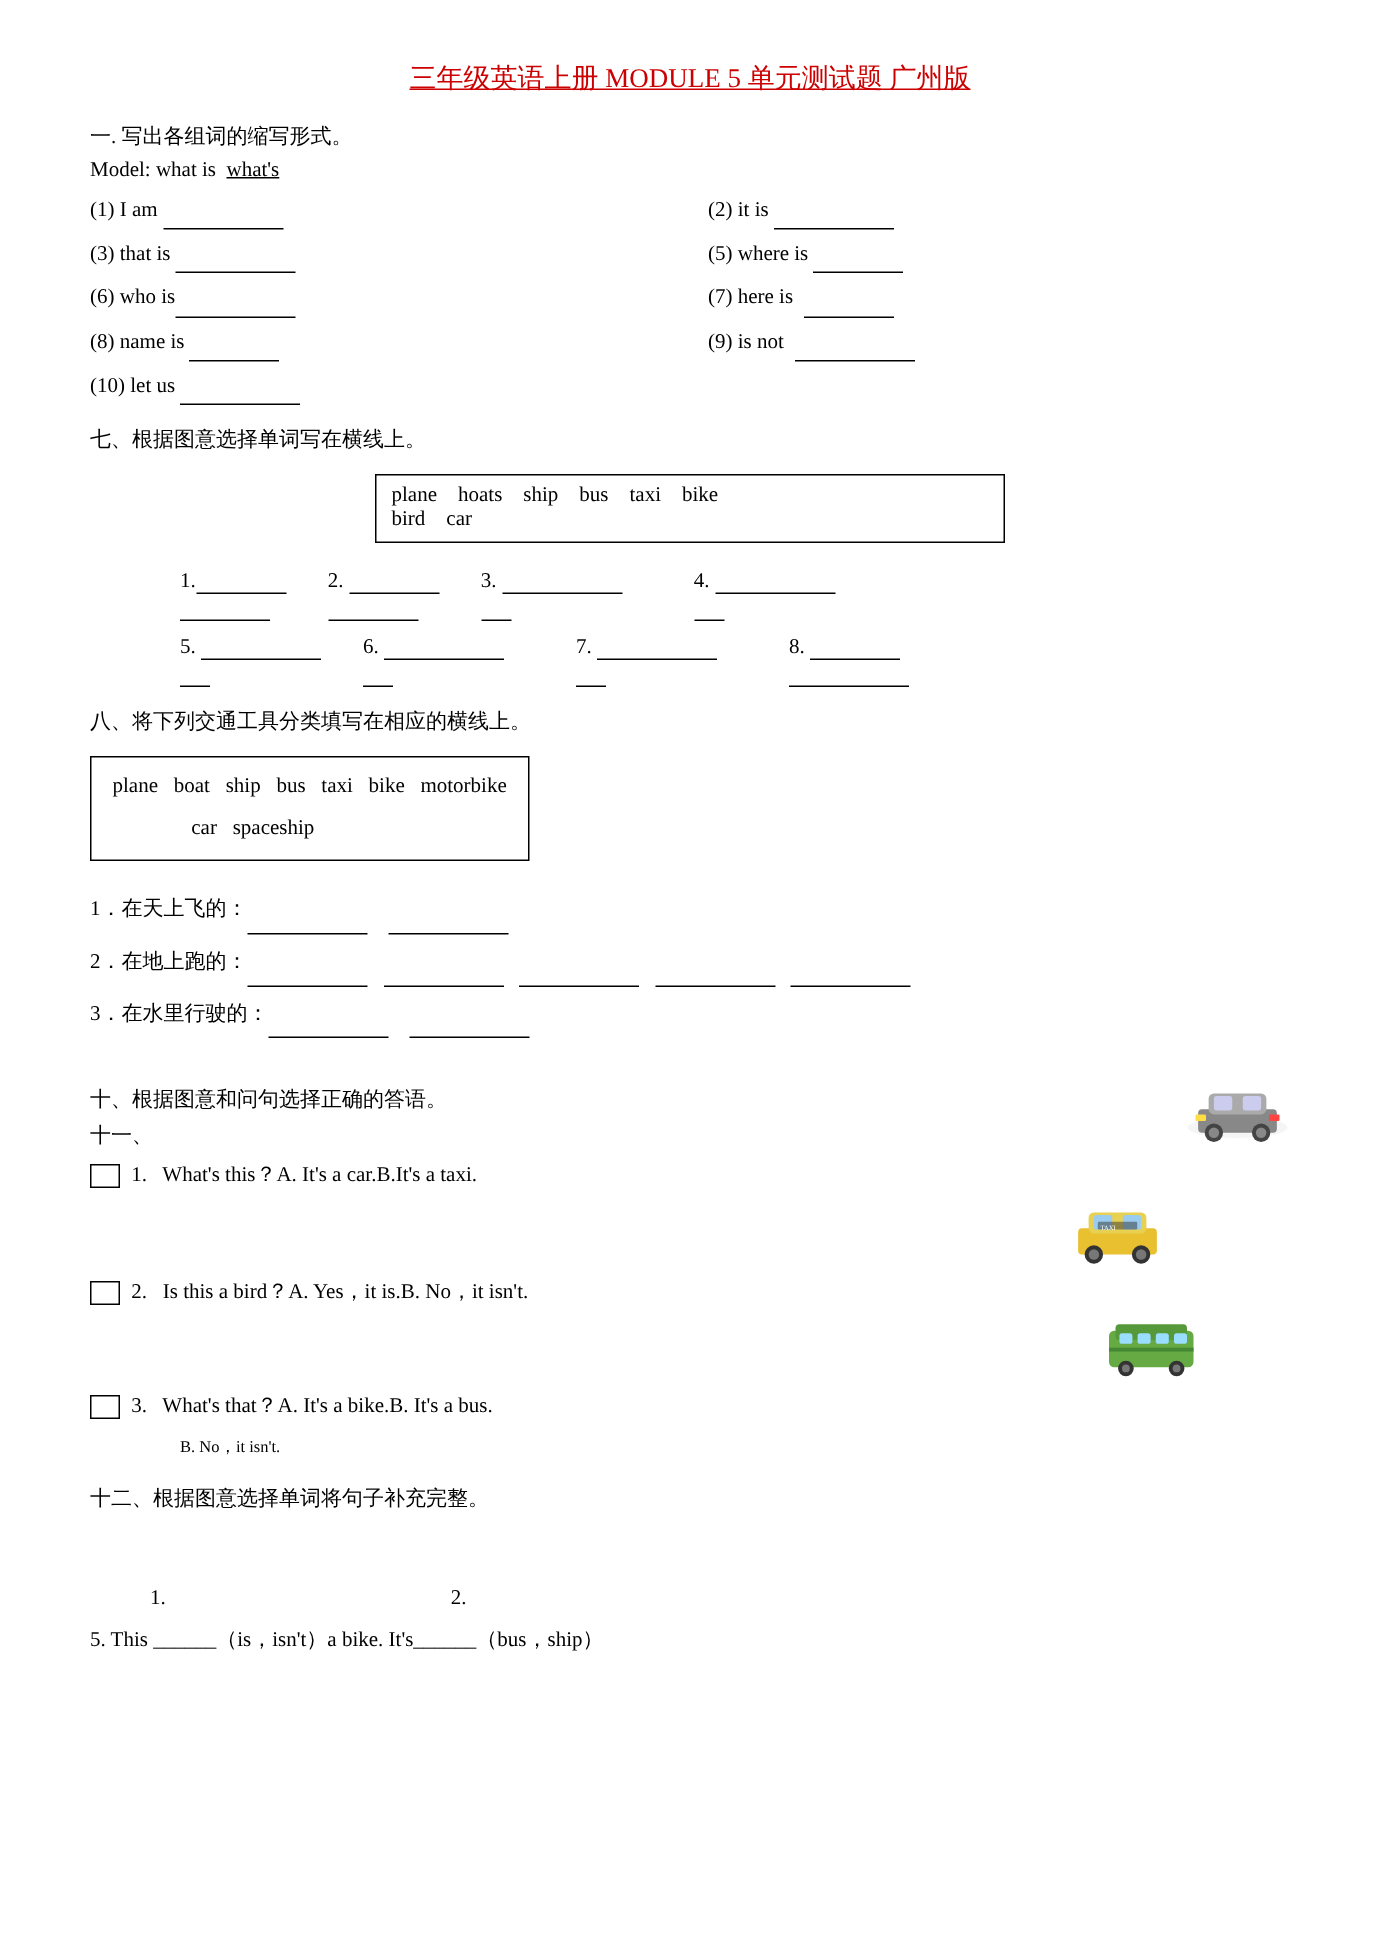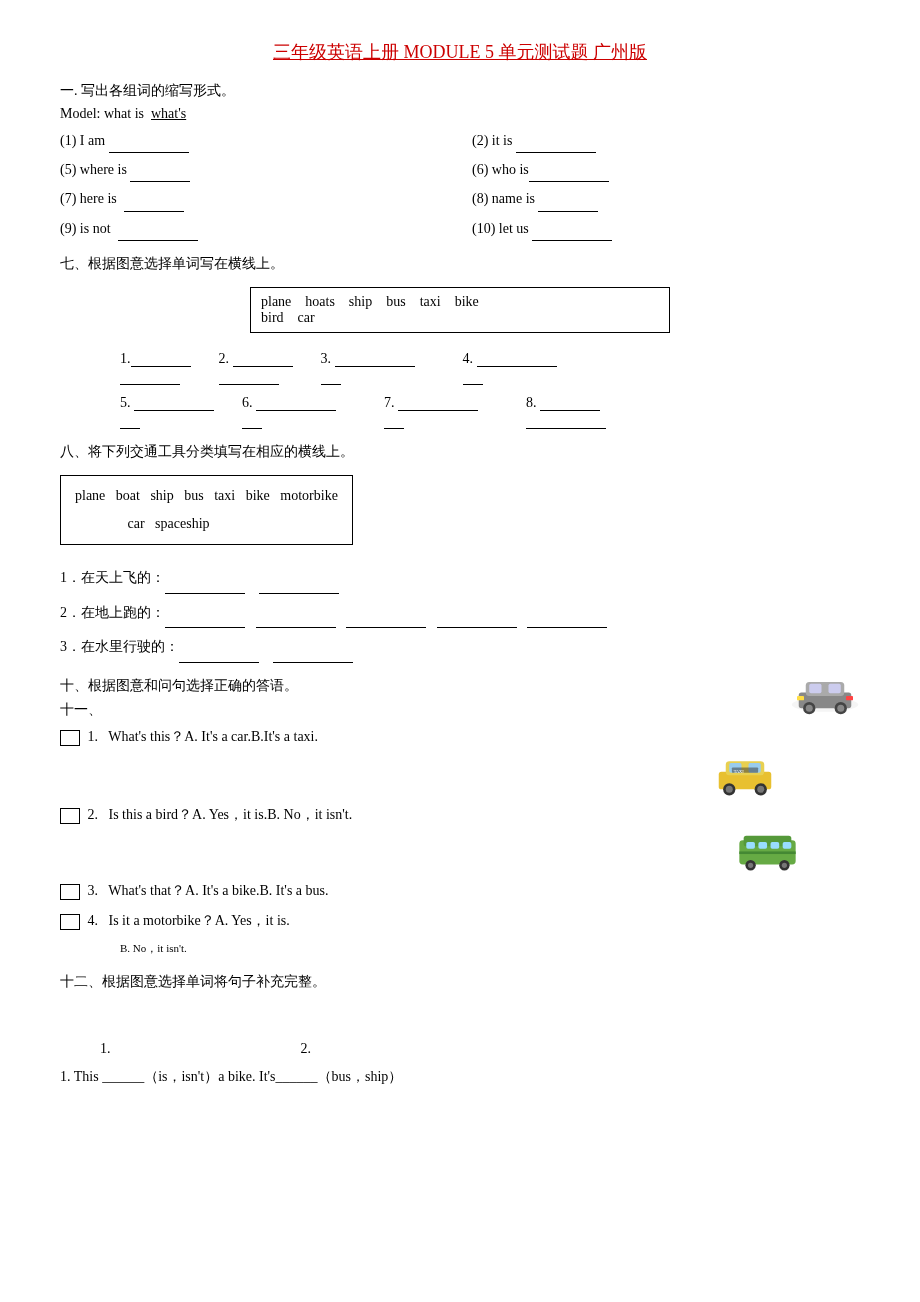--- a/index.html
+++ b/index.html
@@ -75,21 +75,21 @@
     }
     .fill-section {
       margin-top: 10px;
     }
     .fill-row {
       font-size: 14px;
       line-height: 2.2;
       margin-bottom: 4px;
     }
     .section-10 {
-      margin-top: 14px;
+      margin-top: 32px;
       font-family: Liberation Serif, serif;
     }
     .mc-row {
       font-size: 14px;
       line-height: 2;
       margin-bottom: 2px;
     }
     .bracket {
       display: inline-block;
       border: 1px solid #000;
@@ -113,20 +113,21 @@
 <div class="title">三年级英语上册 MODULE 5 单元测试题 广州版</div>
 
 <div>
   <div class="section-label">一. 写出各组词的缩写形式。</div>
   <div class="model-line">
     Model: what is &nbsp;<span class="underline-word">what's</span>
   </div>
   <div class="exercise-grid">
     <div class="exercise-row">(1) I am <span class="blank"></span></div>
     <div class="exercise-row">(2) it is <span class="blank"></span></div>
+    <div class="exercise-row">(3) that is <span class="blank"></span></div>
     <div class="exercise-row">(5) where is <span class="blank-sm"></span></div>
     <div class="exercise-row">(6) who is<span class="blank"></span></div>
     <div class="exercise-row">(7) here is &nbsp;<span class="blank-sm"></span></div>
     <div class="exercise-row">(8) name is <span class="blank-sm"></span></div>
     <div class="exercise-row">(9) is not &nbsp;<span class="blank"></span></div>
     <div class="exercise-row">(10) let us <span class="blank"></span></div>
   </div>
 </div>
 
 <div style="margin-top:14px;">
@@ -259,36 +260,33 @@
       <circle cx="57" cy="44" r="6" fill="#333"></circle>
       <circle cx="57" cy="44" r="3" fill="#777"></circle>
       <rect x="5" y="28" width="65" height="3" fill="#448833"></rect>
     </svg>
   </div>
 
   <div class="mc-row">
     <span class="bracket">&nbsp;</span> 3. &nbsp; What's that？A. It's a bike.B. It's a bus.
   </div>
 
-  <div class="mc-row">
-    <span class="bracket">&nbsp;</span> 4. &nbsp; Is it a motorbike？A. Yes，it is.
-  </div>
   <div style="font-size:11px; margin-left:60px; line-height:2;">
     B. No，it isn't.
   </div>
 </div>
 
 <div class="section-12">
   <div class="section-label">十二、根据图意选择单词将句子补充完整。</div>
 
   <div style="display:flex; gap:60px; margin:16px 0 6px 40px; align-items:flex-end;">
     <div style="font-size:14px;">1.</div>
     <div style="width:70px;height:50px;">
       
     </div>
     <div style="font-size:14px;">2.</div>
     <div style="width:70px;height:50px;">
       
     </div>
   </div>
 
-  <div style="font-size:14px; line-height:2; margin-top:4px;">1.  This ______（is，isn't）a bike. It's______（bus，ship）</div>
+  <div style="font-size:14px; line-height:2; margin-top:4px;">5.  This ______（is，isn't）a bike. It's______（bus，ship）</div>
 </div>
 
 </body></html>

